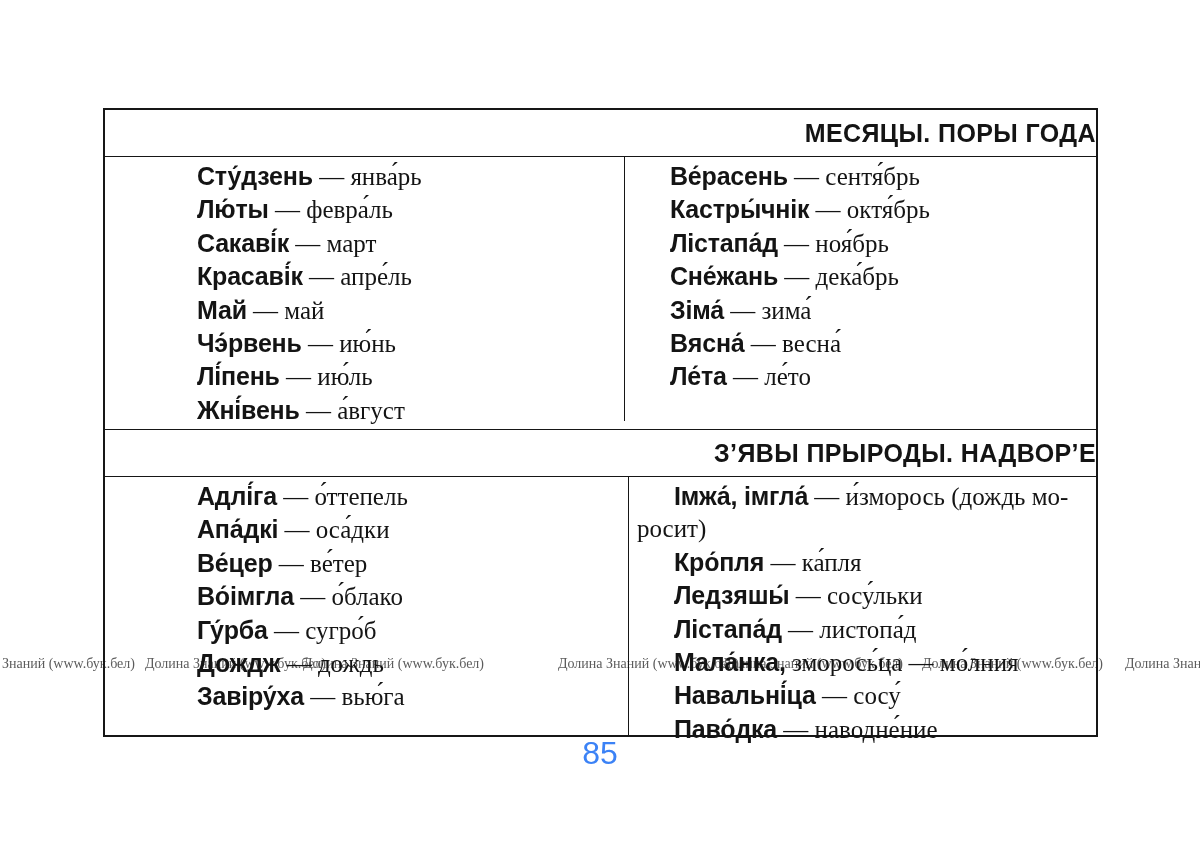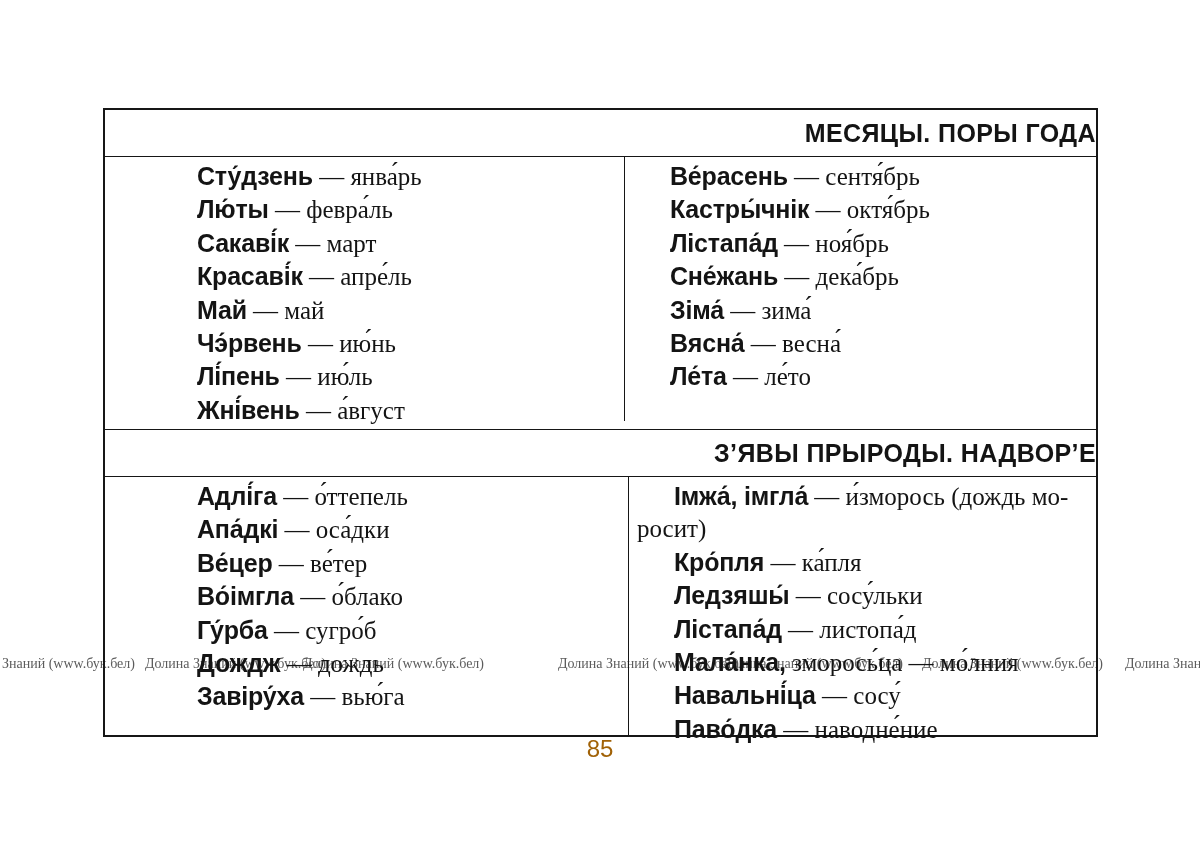--- a/index.html
+++ b/index.html
@@ -65,22 +65,22 @@
     font-weight: 700;
     letter-spacing: -0.2px;
   }
 
   .page-number {
     position: absolute;
     left: 0; top: 735px;
     width: 1200px;
     text-align: center;
     font-family: "Liberation Sans", sans-serif;
-    font-size: 24px;
-    color: #a16207;
+    font-size: 32px;
+    color: #3b82f6;
     z-index: 2;
   }
 </style>
 </head>
 <body>
 
 <div class="wm-layer" id="wm-layer">
     <span class="wm-item" style="left: 2px; color: rgb(92, 92, 92);">Знаний (www.бук.бел)</span>
     <span class="wm-item" style="left: 145px; color: rgb(92, 92, 92);">Долина Знаний (www.бук.бел)</span>
     <span class="wm-item" style="left: 303px; color: rgb(92, 92, 92);">Долина Знаний (www.бук.бел)</span>

